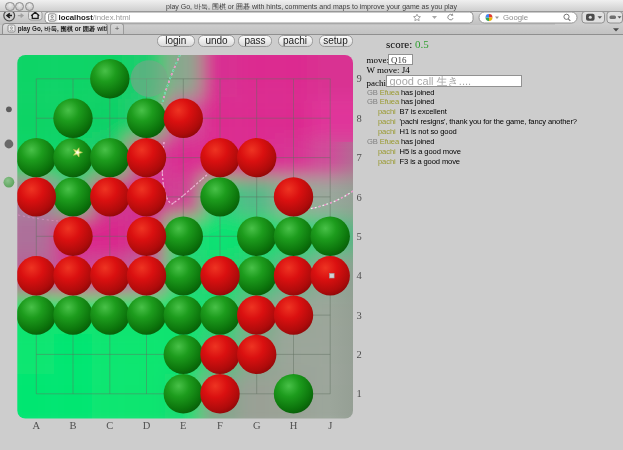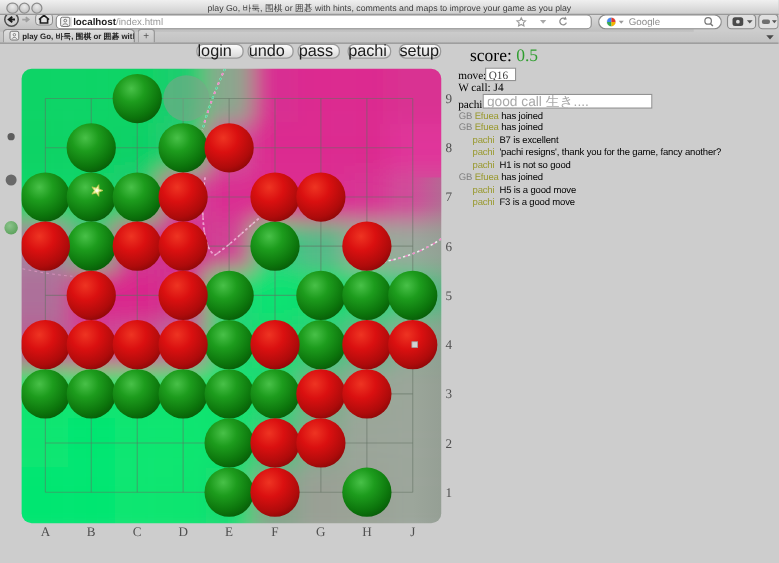--- a/index.html
+++ b/index.html
@@ -3,21 +3,21 @@
 html,body{margin:0;padding:0}
 body{width:623px;height:450px;overflow:hidden;position:relative;background:#cdcdcd;font-family:"Liberation Sans",sans-serif}
 .abs{position:absolute}
 #titlebar{left:0;top:0;width:623px;height:11px;background:linear-gradient(#f0f0f0,#cfcfcf);border-bottom:1px solid #989898}
 .tl{position:absolute;top:1.8px;width:7.4px;height:7.4px;border-radius:50%;border:1px solid #8b8b8b;background:radial-gradient(circle at 50% 30%,#ececec,#b9b9b9)}
 #wtitle{position:absolute;left:0;right:0;top:1.8px;text-align:center;font-size:7px;color:#3d3d3d;letter-spacing:0}
 #toolbar{left:0;top:12px;width:555px;height:13px;background:linear-gradient(#d9d9d9,#bfbfbf);border-bottom:1px solid #9b9b9b}
 #tabbar{left:0;top:25px;width:623px;height:9px;background:linear-gradient(#cccccc,#c2c2c2);border-bottom:1px solid #8f8f8f}
 #tab{position:absolute;left:2px;top:-2px;width:104px;height:10px;background:linear-gradient(#dedede,#cacaca);border:1px solid #8f8f8f;border-bottom:none;border-radius:4px 4px 0 0;font-size:6.3px;font-weight:bold;color:#222;line-height:10px;white-space:nowrap;overflow:hidden}
 #plus{position:absolute;left:110px;top:-2px;width:12px;height:10px;background:linear-gradient(#d6d6d6,#c6c6c6);border:1px solid #9a9a9a;border-bottom:none;border-radius:3px 3px 0 0;text-align:center;font-size:8px;line-height:9px;color:#555}
-.pill{position:absolute;top:34.8px;height:10.5px;border:1px solid #9a9a9a;border-radius:5.5px;background:linear-gradient(#fbfbfb,#eaeaea 55%,#d9d9d9);font-size:13px;color:#1c1c1c;text-align:left;line-height:10.5px}
+.pill{position:absolute;top:34.8px;height:10.5px;border:1px solid #9a9a9a;border-radius:5.5px;background:linear-gradient(#fbfbfb,#eaeaea 55%,#d9d9d9);font-size:10px;color:#1c1c1c;text-align:center;line-height:10.5px}
 .ser{font-family:"Liberation Serif",serif;color:#000}
 input{position:absolute;border:1px solid #929292;background:#fff}
 .chatline{position:absolute;left:367px;font-family:Liberation Sans, sans-serif;font-size:7.6px;letter-spacing:-0.12px;white-space:nowrap;color:#000}
 .gb{color:#7f7f7f}.nick{color:#99992e}.pa{color:#99992e;margin-left:11px}
 </style></head>
 <body>
 <div class="abs" id="titlebar">
  <div class="tl" style="left:5.3px"></div>
     <div class="tl" style="left:14.9px"></div>
     <div class="tl" style="left:24.5px"></div>
@@ -73,25 +73,25 @@
  <svg width="10" height="9" style="position:absolute;left:611px;top:0" xmlns="http://www.w3.org/2000/svg">
       <path d="M2 3.2 l3 3.4 3 -3.4 z" fill="#4a4a4a"></path>
     </svg>
 </div>
 
 <div class="abs pill" style="left:157px;width:35.5px">login</div>
 <div class="abs pill" style="left:198px;width:35px">undo</div>
 <div class="abs pill" style="left:238px;width:32px">pass</div>
 <div class="abs pill" style="left:277.5px;width:33px">pachi</div>
 <div class="abs pill" style="left:318.5px;width:32px">setup</div>
-<div class="abs ser" style="left:376px;top:37.5px;font-size:14px">score: <span style="color:#2f9e2f">0.5</span></div>
+<div class="abs ser" style="left:386px;top:37.5px;font-size:11px">score: <span style="color:#2f9e2f">0.5</span></div>
 
 <div class="abs ser" style="left:366.5px;top:55px;font-size:9px">move:</div>
 <input style="left: 388px; top: 54px; width: 21px; height: 9px; font-family: &quot;Liberation Serif&quot;; font-size: 9px; color: rgb(60, 60, 60); padding: 0px 0px 0px 2px;" value="Q16">
-<div class="abs ser" style="left:366.5px;top:65.2px;font-size:9px">W call: J4</div>
+<div class="abs ser" style="left:366.5px;top:65.2px;font-size:9px">W move: J4</div>
 <div class="abs ser" style="left:366.5px;top:77.5px;font-size:9px">pachi:</div>
 <input style="left: 385.5px; top: 75px; width: 131px; height: 10px; font-size: 11px; color: rgb(169, 169, 169); padding: 0px 0px 0px 3px;" value="good call 生き....">
 
 <div id="chat">
 <div class="chatline" style="top:87.5px"><span class="gb">GB</span> <span class="nick">Efuea</span> has joined</div>
 <div class="chatline" style="top:97.4px"><span class="gb">GB</span> <span class="nick">Efuea</span> has joined</div>
 <div class="chatline" style="top:107.3px"><span class="pa">pachi</span>&nbsp; B7 is excellent</div>
 <div class="chatline" style="top:117.2px"><span class="pa">pachi</span>&nbsp; 'pachi resigns', thank you for the game, fancy another?</div>
 <div class="chatline" style="top:127.1px"><span class="pa">pachi</span>&nbsp; H1 is not so good</div>
 <div class="chatline" style="top:137.0px"><span class="gb">GB</span> <span class="nick">Efuea</span> has joined</div>

